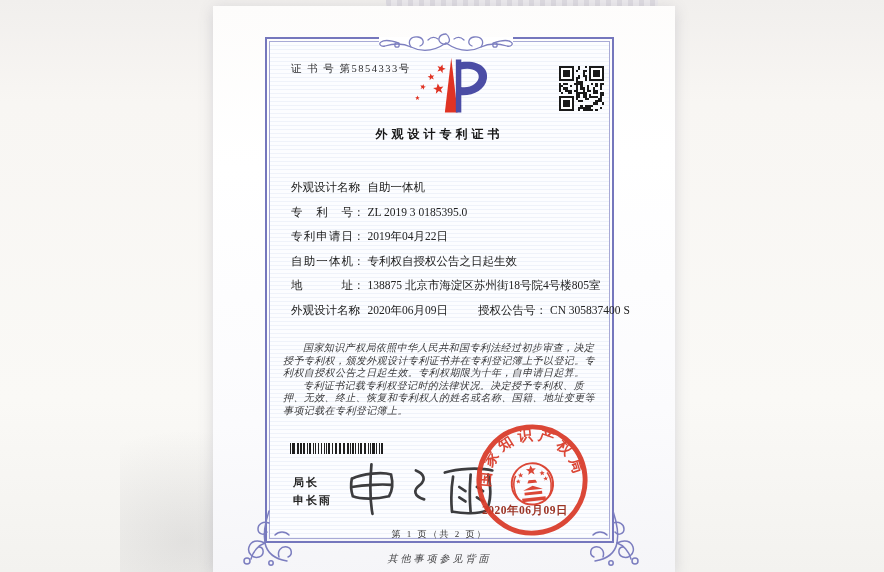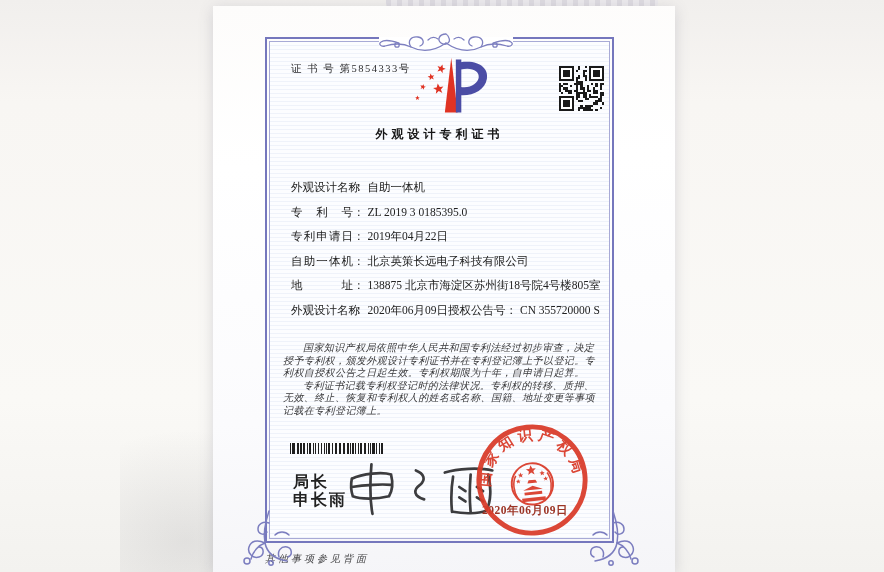--- a/index.html
+++ b/index.html
@@ -20,35 +20,35 @@
     background-image:repeating-linear-gradient(0deg,rgba(125,150,205,.10) 0 1px,rgba(255,255,255,0) 1px 4px);}
   .certno{position:absolute;left:21px;top:20px;font-size:10.5px;letter-spacing:1.5px;color:#2d2d2f;}
   .logo{position:absolute;left:138px;top:12px;width:92px;height:64px;}
   .qr{position:absolute;left:289px;top:24px;width:45px;height:45px;}
   .title{position:absolute;left:0;right:0;top:84px;text-align:center;font-size:12px;font-weight:700;
     letter-spacing:4px;color:#161616;}
   .fields{position:absolute;left:21px;right:14px;top:138px;}
   .frow{height:24.5px;font-size:11.5px;color:#222;white-space:nowrap;}
   .flabel{display:inline-block;width:62px;text-align:justify;text-align-last:justify;vertical-align:bottom;}
   .colon{margin-right:3px;}
-  .pair2{}
+  .pair2{margin-left:30px;}
   .body{position:absolute;left:13px;right:12px;top:300px;font-size:10px;line-height:12.6px;
     color:#3a3a3c;font-style:italic;}
   .body p{margin:0;text-indent:2em;letter-spacing:.4px;font-family:Liberation Serif, serif;}
   .barcode{position:absolute;left:20px;top:401px;width:97px;height:11px;}
   .director{position:absolute;left:23px;top:431px;font-family:"Liberation Sans",sans-serif;
-    font-size:16px;font-weight:700;color:#222;letter-spacing:2px;line-height:18px;}
+    font-size:11px;font-weight:700;color:#222;letter-spacing:2px;line-height:18px;}
   .sig{position:absolute;left:66px;top:414px;width:168px;height:62px;}
   .sealdate{position:absolute;left:212px;top:461px;width:120px;font-size:11.5px;font-weight:700;
     color:#9c3526;letter-spacing:.5px;z-index:1;}
   .seal{position:absolute;left:203px;top:379px;width:118px;height:118px;z-index:2;opacity:.93;
     transform:rotate(-6deg);}
   .pagefoot{position:absolute;left:0;right:0;top:486px;text-align:center;font-size:9px;
     letter-spacing:2px;color:#333;}
-  .backnote{position:absolute;left:52px;width:349px;top:546px;text-align:left;font-size:10px;
+  .backnote{position:absolute;left:52px;width:349px;top:546px;text-align:center;font-size:10px;
     font-style:italic;letter-spacing:3px;color:#454547;}
   .ornament-top{position:absolute;left:160px;top:22px;width:146px;height:28px;z-index:3;}
   .ornament-corner{position:absolute;width:60px;height:60px;z-index:3;}
   .oc-left{left:22px;top:503px;}
   .oc-right{left:374px;top:503px;transform:scaleX(-1);}
 </style>
 </head>
 <body>
 
 <div class="stage">
@@ -213,33 +213,33 @@
           <div class="frow">
             <span class="flabel">外观设计名称</span><span class="colon">：</span><span>自助一体机</span>
           </div>
           <div class="frow">
             <span class="flabel">专利号</span><span class="colon">：</span><span>ZL 2019 3 0185395.0</span>
           </div>
           <div class="frow">
             <span class="flabel">专利申请日</span><span class="colon">：</span><span>2019年04月22日</span>
           </div>
           <div class="frow">
-            <span class="flabel">自助一体机</span><span class="colon">：</span><span>北京英策长远电子科技有限公司</span>
+            <span class="flabel">自助一体机</span><span class="colon">：</span><span>专利权自授权公告之日起生效</span>
           </div>
           <div class="frow">
             <span class="flabel">地址</span><span class="colon">：</span><span>138875 北京市海淀区苏州街18号院4号楼805室</span>
           </div>
           <div class="frow">
-            <span class="flabel">外观设计名称</span><span class="colon">：</span><span>2020年06月09日</span><span class="pair2">授权公告号</span><span class="colon">：</span><span>CN 355720000 S</span>
+            <span class="flabel">外观设计名称</span><span class="colon">：</span><span>2020年06月09日</span><span class="pair2">授权公告号</span><span class="colon">：</span><span>CN 305837400 S</span>
           </div>
         </div>
 
         <div class="body">
           <p>国家知识产权局依照中华人民共和国专利法经过初步审查，决定授予专利权，颁发外观设计专利证书并在专利登记簿上予以登记。专利权自授权公告之日起生效。专利权期限为十年，自申请日起算。</p>
-          <p>专利证书记载专利权登记时的法律状况。专利权的转移、质押、无效、终止、恢复和专利权人的姓名或名称、国籍、地址变更等事项记载在专利登记簿上。</p>
+          <p>专利证书记载专利权登记时的法律状况。决定授予专利权、质押、无效、终止、恢复和专利权人的姓名或名称、国籍、地址变更等事项记载在专利登记簿上。</p>
         </div>
 
         <svg class="barcode" viewBox="0 0 97 11" preserveAspectRatio="none" id="barcode-svg" shape-rendering="crispEdges">
             <rect x="0" y="0" width="1" height="11" fill="#1f1f1f"></rect>
             <rect x="2" y="0" width="3" height="11" fill="#1f1f1f"></rect>
             <rect x="7" y="0" width="2" height="11" fill="#1f1f1f"></rect>
             <rect x="10" y="0" width="2" height="11" fill="#1f1f1f"></rect>
             <rect x="13" y="0" width="2" height="11" fill="#1f1f1f"></rect>
             <rect x="17" y="0" width="1" height="11" fill="#1f1f1f"></rect>
             <rect x="19" y="0" width="2" height="11" fill="#1f1f1f"></rect>
@@ -307,20 +307,21 @@
             <use href="#star" transform="translate(74,60) scale(0.4)"></use>
             <path d="M48,78 h24 v3.5 h-24 z"></path>
             <path d="M51,72 h18 v3 h-18 z"></path>
             <path d="M50,70 l10,-4 l10,4 z"></path>
             <path d="M55,63 h10 l-1.5,-3 h-7 z"></path>
             <path d="M44,78 C40,70 40,60 44,54" fill="none" stroke="#d93a28" stroke-width="1.6"></path>
             <path d="M76,78 C80,70 80,60 76,54" fill="none" stroke="#d93a28" stroke-width="1.6"></path>
           </g>
         </svg>
 
+        <div class="pagefoot">第 1 页（共 2 页）</div>
       </div>
     </div>
 
     <svg class="ornament-top" viewBox="0 0 146 28">
       <rect x="6" y="9" width="134" height="12" fill="#ffffff"></rect>
       <g fill="none" stroke="#7e80c0" stroke-width="1.3" stroke-linecap="round">
         <path d="M73,6 C66,6 64,12 68,15 C72,18 78,15 76,10 C75,7 73,6 73,6"></path>
         <path d="M73,15 C60,24 48,24 38,19 C30,15 22,15 12,18 C8,19 5,16 8,14 C12,11 20,13 26,15"></path>
         <path d="M73,15 C86,24 98,24 108,19 C116,15 124,15 134,18 C138,19 141,16 138,14 C134,11 126,13 120,15"></path>
         <path d="M38,19 C34,13 38,8 45,9 C51,10 52,16 47,18"></path>

